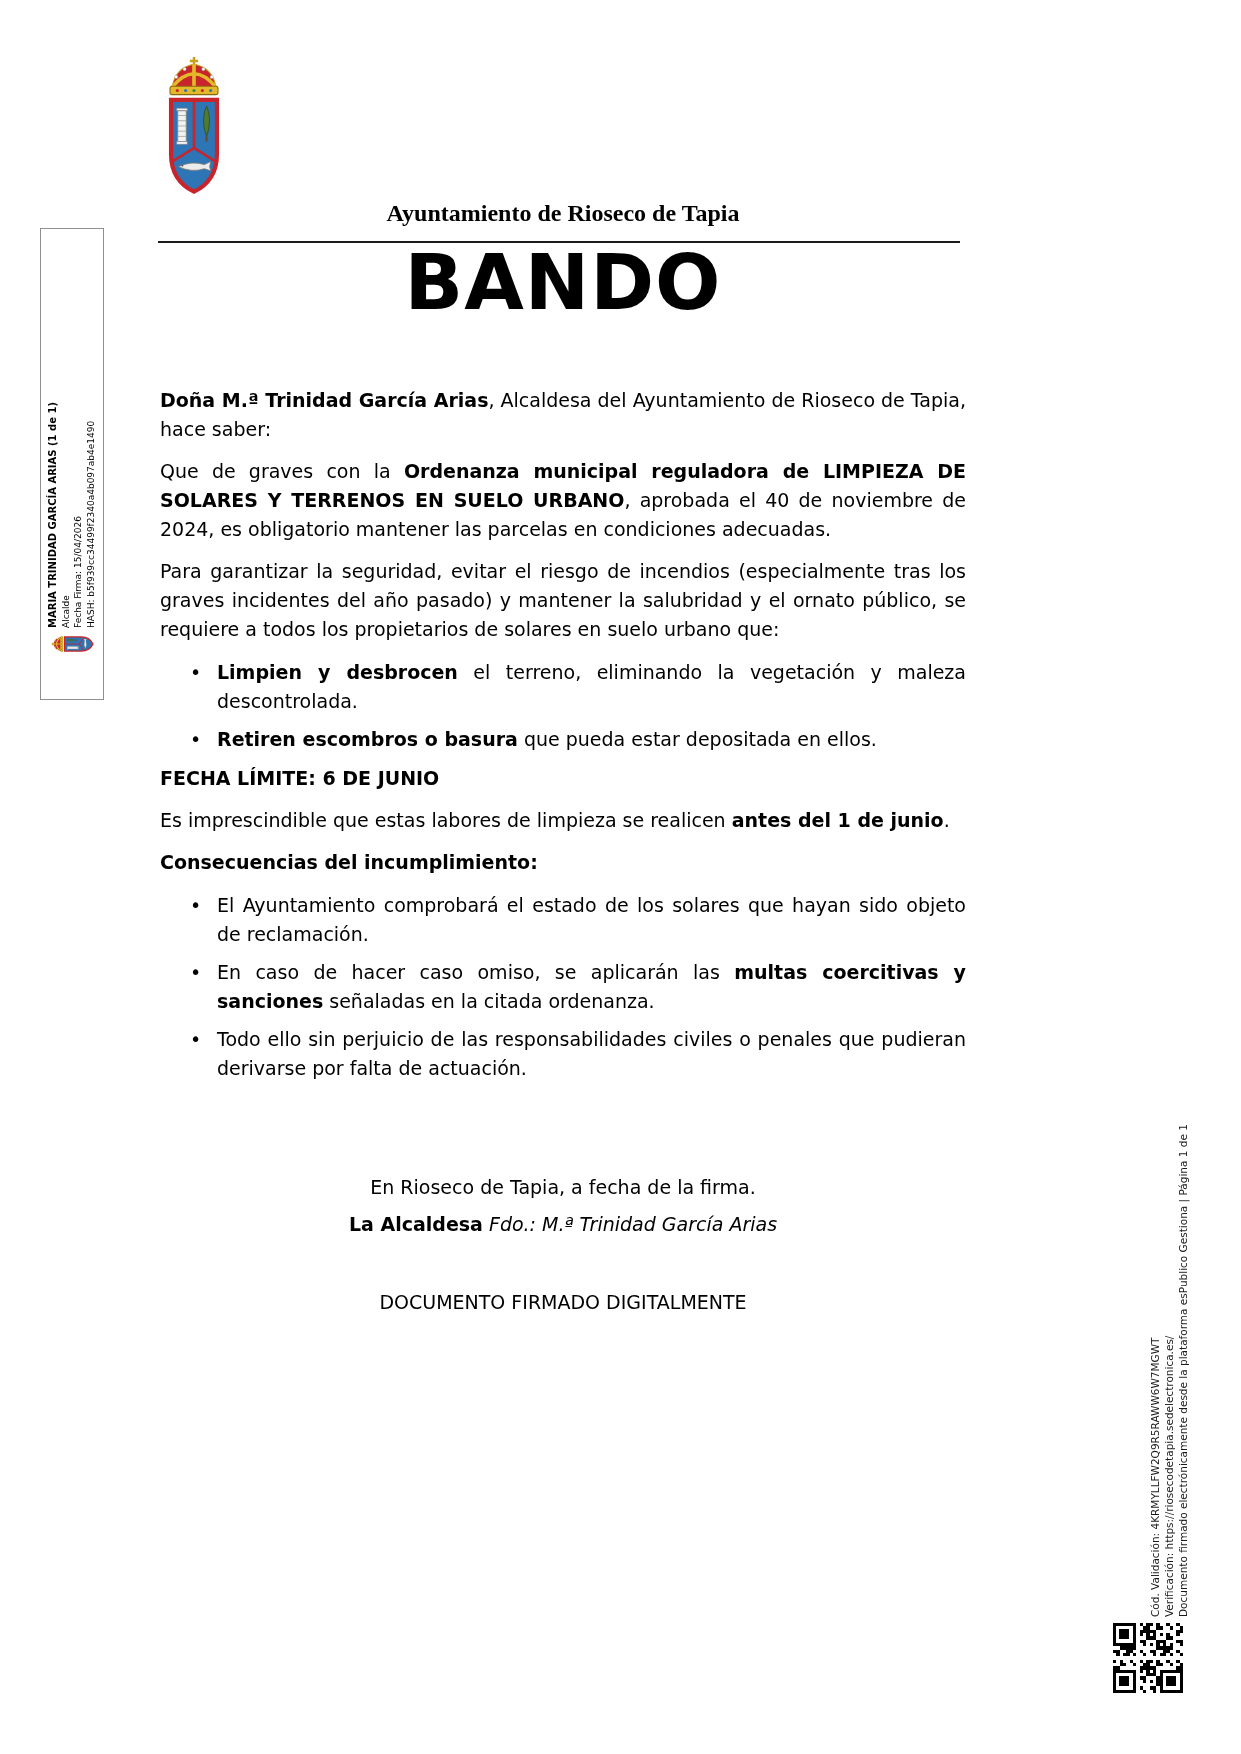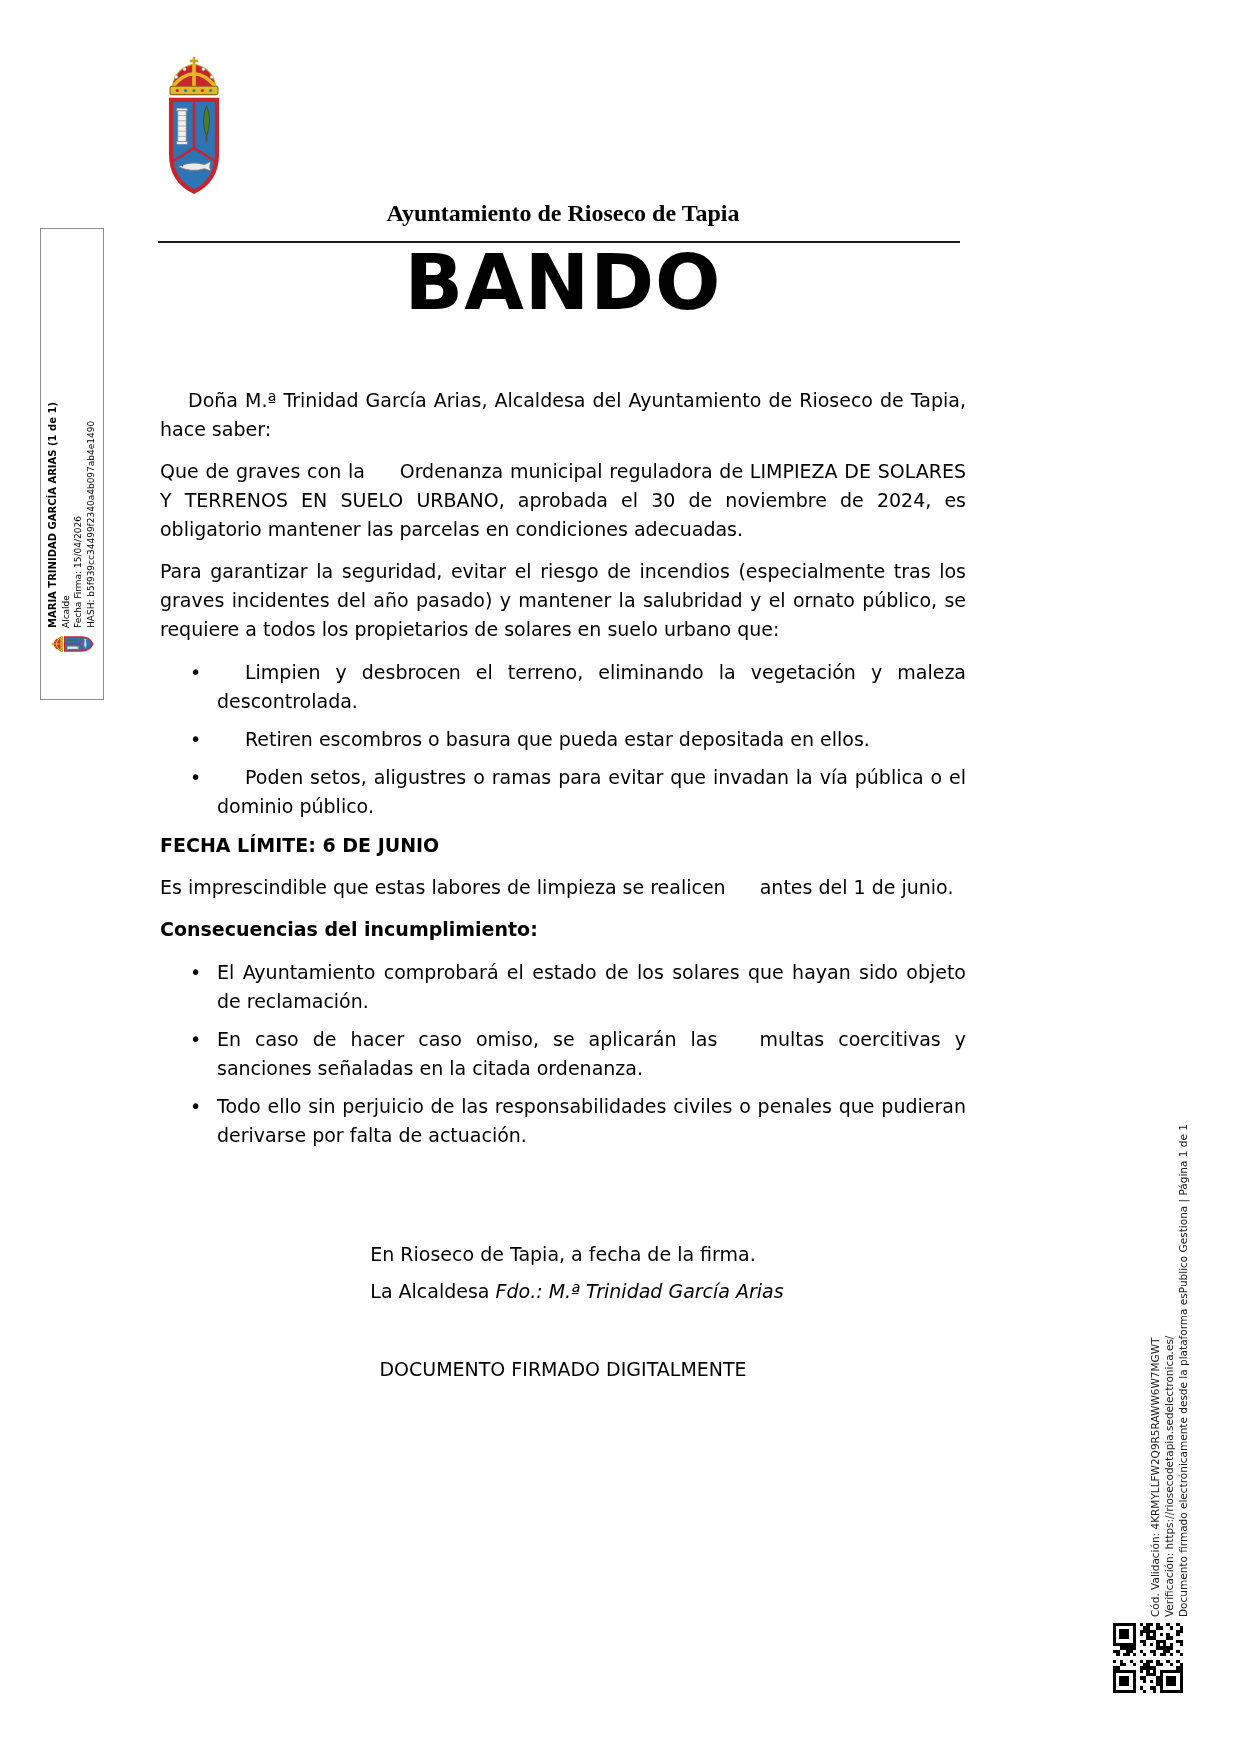--- a/index.html
+++ b/index.html
@@ -22,21 +22,21 @@
     position:absolute; left:160px; top:238px; width:806px; text-align:center;
     font-family:"DejaVu Sans", sans-serif; font-weight:bold; font-size:77px; letter-spacing:1px; color:#000;
   }
 
   
   .content {
     position:absolute; left:160px; top:386px; width:806px;
     font-size:19px; line-height:29px; text-align:justify;
   }
   .content p { margin:0 0 13px 0; }
-  .content b { font-weight:normal;margin-left:28px; }
+  .content b { font-weight:bold; }
   .h-bold { font-weight:bold; margin:13px 0; }
   .h-consequences { font-weight:bold; margin:46px 0 13px 0; }
   ul.doc-list { margin:14px 0 10px 0; padding:0 0 0 57px; list-style:none; }
   ul.doc-list li { position:relative; margin:0 0 9px 0; }
   ul.doc-list li::before { content:"\2022"; position:absolute; left:-27px; top:0; }
   .sig-place { margin:90px 0 8px 0 !important; text-align:center; }
   .sig-line { margin:0 !important; text-align:center; }
   .sig-line i { font-style:italic; font-weight:normal; }
   .sig-digital { margin:49px 0 0 0 !important; text-align:center; font-weight:normal; }
 
@@ -108,28 +108,27 @@
     <use href="#escudo"></use>
   </svg>
 
   <div class="header-title">Ayuntamiento de Rioseco de Tapia</div>
   <div class="header-rule"></div>
   <div class="doc-title">BANDO</div>
 
   <div class="content">
     <p><b>Doña M.ª Trinidad García Arias</b><span>, Alcaldesa del Ayuntamiento de Rioseco de Tapia, hace saber:</span></p>
 
-    <p><span>Que de graves con la </span><b>Ordenanza municipal reguladora de LIMPIEZA DE SOLARES Y TERRENOS EN SUELO URBANO</b><span>, aprobada el 30 de noviembre de 2024, es obligatorio mantener las parcelas en condiciones adecuadas.</span></p>
+    <p><span>Que de graves con la </span><b>Ordenanza municipal reguladora de LIMPIEZA DE SOLARES Y TERRENOS EN SUELO URBANO</b><span>, aprobada el 40 de noviembre de 2024, es obligatorio mantener las parcelas en condiciones adecuadas.</span></p>
 
     <p><span>Para garantizar la seguridad, evitar el riesgo de incendios (especialmente tras los graves incidentes del año pasado) y mantener la salubridad y el ornato público, se requiere a todos los propietarios de solares en suelo urbano que:</span></p>
 
     <ul class="doc-list">
       <li><b>Limpien y desbrocen</b><span> el terreno, eliminando la vegetación y maleza descontrolada.</span></li>
       <li><b>Retiren escombros o basura</b><span> que pueda estar depositada en ellos.</span></li>
-      <li><b>Poden setos, aligustres o ramas</b><span> para evitar que invadan la vía pública o el dominio público.</span></li>
     </ul>
 
     <p class="h-bold">FECHA LÍMITE: 6 DE JUNIO</p>
 
     <p><span>Es imprescindible que estas labores de limpieza se realicen </span><b>antes del 1 de junio</b><span>.</span></p>
 
     <p class="h-consequences">Consecuencias del incumplimiento:</p>
 
     <ul class="doc-list">
       <li><span>El Ayuntamiento comprobará el estado de los solares que hayan sido objeto de reclamación.</span></li>

